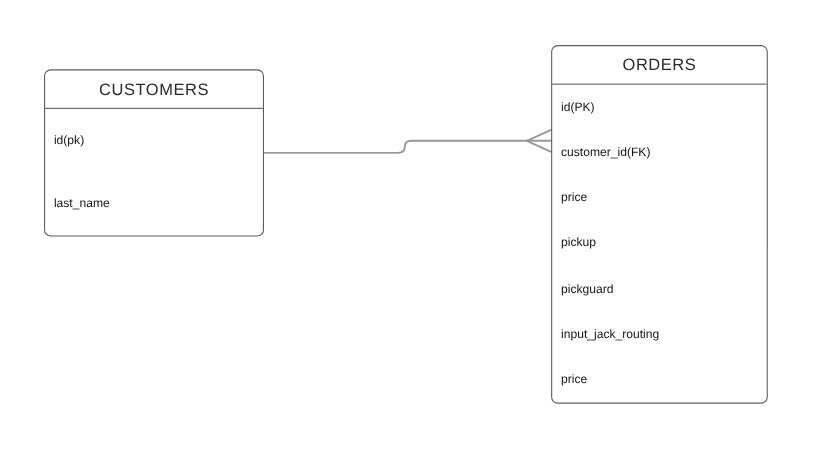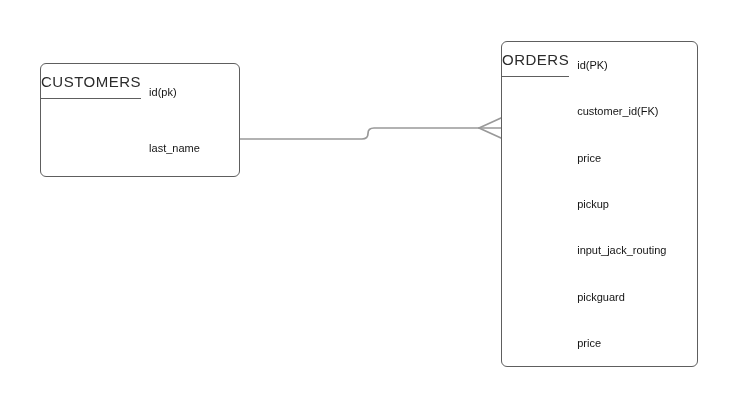--- a/index.html
+++ b/index.html
@@ -23,21 +23,21 @@
     height: 408px;
     pointer-events: none;
   }
   .entity {
     position: absolute;
     background: #ffffff;
     border: 1.5px solid #5e5e5e;
     border-radius: 6px;
     box-sizing: border-box;
     display: flex;
-    flex-direction: row;
+    flex-direction: column;
   }
   .entity-header {
     flex: 0 0 auto;
     display: flex;
     align-items: center;
     justify-content: center;
     border-bottom: 1.5px solid #5e5e5e;
     font-size: 15px;
     letter-spacing: 0.5px;
     color: #2b2b2b;
@@ -54,21 +54,21 @@
     align-items: center;
     padding-left: 8px;
     font-size: 11px;
     color: #141414;
     white-space: nowrap;
   }
   #entity-customers {
     left: 40px;
     top: 63px;
     width: 200px;
-    height: 114px;
+    height: 152px;
   }
   #entity-orders {
     left: 501px;
     top: 41px;
     width: 197px;
     height: 326px;
   }
 </style>
 </head>
 <body>
@@ -93,19 +93,19 @@
     </div>
   </div>
 
   <div class="entity" id="entity-orders">
     <div class="entity-header">ORDERS</div>
     <div class="entity-rows">
       <div class="entity-row">id(PK)</div>
       <div class="entity-row">customer_id(FK)</div>
       <div class="entity-row">price</div>
       <div class="entity-row">pickup</div>
+      <div class="entity-row">pickguard</div>
       <div class="entity-row">input_jack_routing</div>
-      <div class="entity-row">pickguard</div>
       <div class="entity-row">price</div>
     </div>
   </div>
 
 </div>
 
 </body></html>

